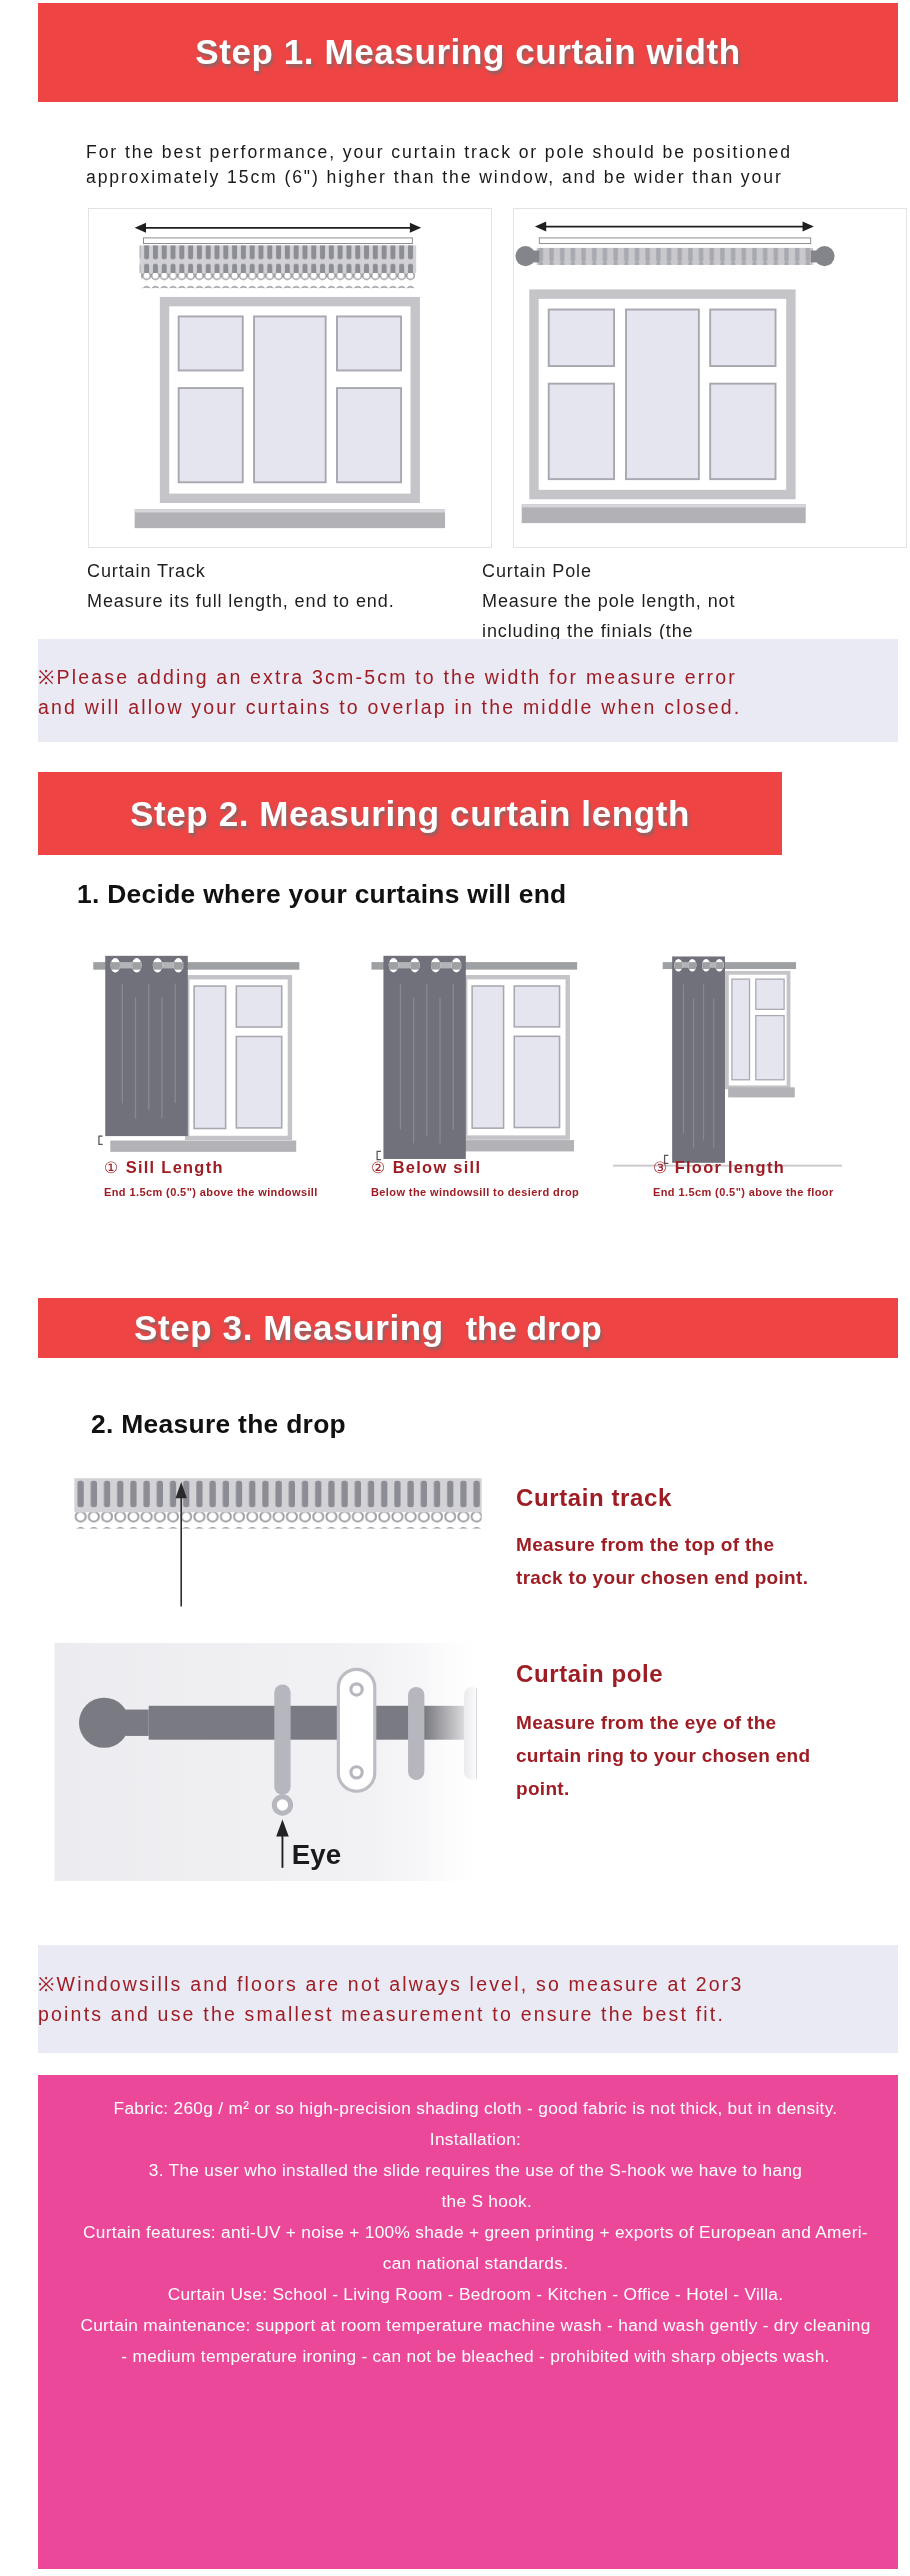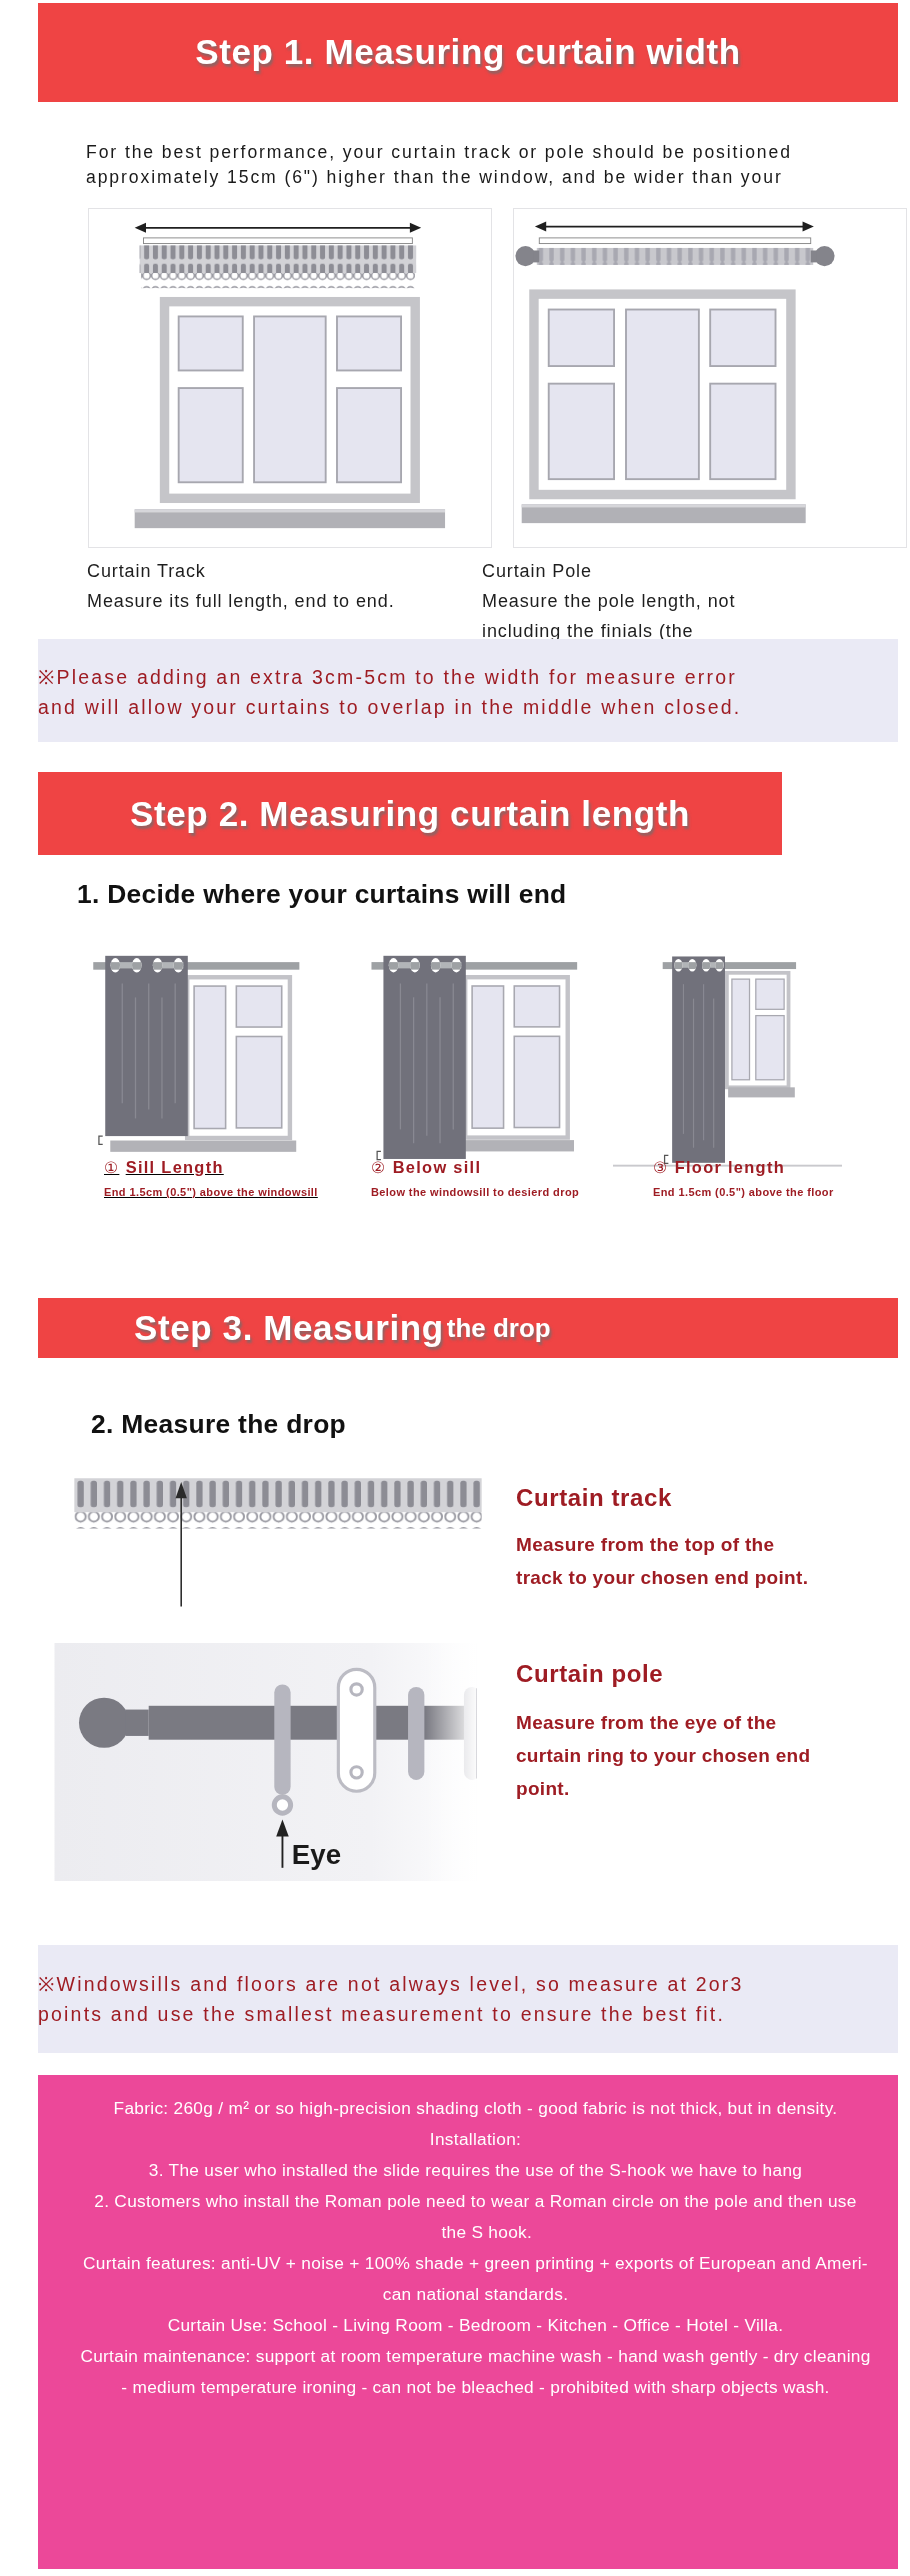--- a/index.html
+++ b/index.html
@@ -6,21 +6,21 @@
   .page{position:relative;width:910px;height:2576px;background:#ffffff;
         font-family:"Liberation Sans", sans-serif;overflow:hidden;}
   .abs{position:absolute;}
 
   
   .banner{background:#ef4444;text-align:center;}
   .banner-title{color:#ffffff;font-weight:bold;font-size:35px;letter-spacing:0.6px;
         text-shadow:1.9px 2.5px 2.5px rgba(110,110,110,0.75);white-space:nowrap;}
   .banner-center{display:flex;align-items:center;justify-content:center;height:100%;}
   .banner-left{display:flex;align-items:center;justify-content:flex-start;height:100%;padding-left:96px;}
-  .banner-sub{font-size:26px;margin-left:3px;letter-spacing:0;}
+  .banner-sub{font-size:34px;margin-left:22px;letter-spacing:0;}
 
   
   .intro-line{color:#1a1a1a;font-size:17.6px;letter-spacing:1.9px;line-height:25px;white-space:nowrap;}
   .caption-line{color:#1e1e1e;font-size:18px;letter-spacing:0.9px;line-height:30px;white-space:nowrap;}
   .subheading{color:#111111;font-size:26.4px;font-weight:bold;letter-spacing:0.3px;white-space:nowrap;}
 
   
   .note{background:#EAEAF5;}
   .note-line{color:#9E1C23;font-size:19.5px;letter-spacing:2.2px;line-height:30px;white-space:nowrap;}
 
@@ -193,21 +193,21 @@
     <rect x="97" y="24" width="48" height="10" fill="#B2B5B8"></rect>
     <g fill="#ffffff">
       <ellipse cx="37" cy="29" rx="7.5" ry="11.5"></ellipse>
         <ellipse cx="71" cy="29" rx="7.5" ry="11.5"></ellipse>
       <ellipse cx="104" cy="29" rx="7.5" ry="11.5"></ellipse>
         <ellipse cx="137" cy="29" rx="7.5" ry="11.5"></ellipse>
     </g>
     <rect x="21" y="24" width="131" height="12" fill="#9EA1A4" clip-path="url(#gclip1)"></rect>
     <polyline points="17,300 11,300 11,313 17,313" fill="none" stroke="#555555" stroke-width="2"></polyline>
   </svg>
-  <div class="abs" style="left:104px;top:1158px;text-decoration:underline;">
+  <div class="abs" style="left:104px;top:1158px;">
     <div class="opt-label"><span class="opt-num">①</span><span>Sill Length</span></div>
     <div class="opt-desc" style="margin-top:8.8px;">End 1.5cm (0.5") above the windowsill</div>
   </div>
 
   <svg class="abs" style="left:370px;top:947px;" width="208" height="217" viewBox="0 0 330 345">
     <defs>
         <clipPath id="gclip2">
       <ellipse cx="37" cy="29" rx="7.5" ry="11.5"></ellipse>
           <ellipse cx="71" cy="29" rx="7.5" ry="11.5"></ellipse>
       <ellipse cx="104" cy="29" rx="7.5" ry="11.5"></ellipse>
@@ -375,21 +375,20 @@
     <div style="padding-top:24px;">
       <div class="note-line">※Windowsills and floors are not always level, so measure at 2or3</div>
       <div class="note-line">points and use the smallest measurement to ensure the best fit.</div>
     </div>
   </div>
 
   <div class="abs footer" style="left:38px;top:2075px;width:860px;height:494px;">
     <div class="footer-line">Fabric: 260g / m² or so high-precision shading cloth - good fabric is not thick, but in density.</div>
     <div class="footer-line">Installation:</div>
     <div class="footer-line">3. The user who installed the slide requires the use of the S-hook we have to hang</div>
-    <div class="footer-line">2. Customers who install the Roman pole need to wear a Roman circle on the pole and then use</div>
     <div class="footer-line indent">the S hook.</div>
     <div class="footer-line">Curtain features: anti-UV + noise + 100% shade + green printing + exports of European and Ameri-</div>
     <div class="footer-line">can national standards.</div>
     <div class="footer-line">Curtain Use: School - Living Room - Bedroom - Kitchen - Office - Hotel - Villa.</div>
     <div class="footer-line">Curtain maintenance: support at room temperature machine wash - hand wash gently - dry cleaning</div>
     <div class="footer-line">- medium temperature ironing - can not be bleached - prohibited with sharp objects wash.</div>
   </div>
 
 </div>
 

